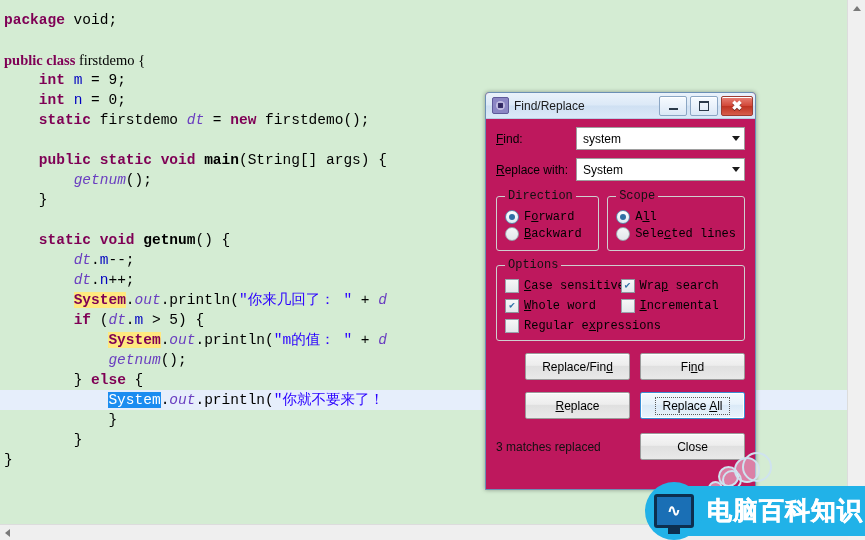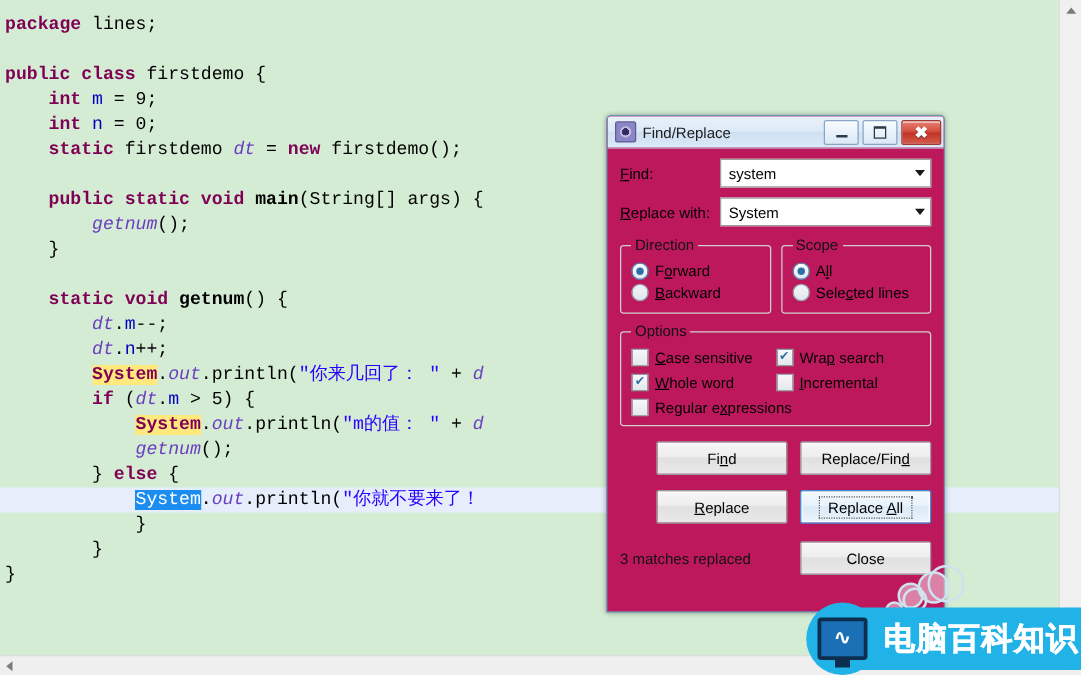--- a/index.html
+++ b/index.html
@@ -104,20 +104,21 @@
   }
   .combo .val{padding-left:6px;font-size:12px;color:#000;flex:1 1 auto;}
   .combo .arrow{
     width:17px;display:flex;align-items:center;justify-content:center;
   }
   .caret{width:0;height:0;border-left:4px solid transparent;border-right:4px solid transparent;border-top:5px solid #1a1a1a;}
 
   fieldset.grp{
     border:1px solid #cfcfcf;border-radius:3px;margin:0;padding:4px 8px 6px 8px;
     background:transparent;
+    font-family:Liberation Mono, monospace;
   }
   fieldset.grp > legend{font-size:12px;padding:0 3px;color:#111;}
 
   .two-groups{display:flex;gap:8px;margin-top:4px;}
   .two-groups fieldset{flex:1 1 0;}
 
   .opt{display:flex;align-items:center;margin:3px 0;font-size:12px;white-space:nowrap;}
   .radio{
     width:12px;height:12px;border-radius:50%;margin-right:5px;flex:0 0 auto;
     border:1px solid #9aa4ad;background:linear-gradient(to bottom,#f4f6f8,#e2e7eb);
@@ -188,23 +189,23 @@
     font-size:25px;font-weight:bold;color:#fff;letter-spacing:1px;line-height:26px;
     font-family:"DejaVu Sans",sans-serif;
     -webkit-text-stroke:0.5px #fff;
   }
   #logo .url{font-size:13px;color:#fff;letter-spacing:1px;line-height:15px;font-family:"DejaVu Sans Mono",monospace;}
 </style>
 </head>
 <body>
 
 <div id="editor">
-    <div class="code-line" style="top: 10px;"><span class="txt"><span class="kw" style="font-weight: bold;">package</span><span class="plain"> lines;</span></span></div>
+    <div class="code-line" style="top: 10px;"><span class="txt"><span class="kw" style="font-weight: bold;">package</span><span class="plain"> void;</span></span></div>
     <div class="code-line" style="top: 30px;"><span class="txt"></span></div>
-    <div class="code-line" style="top: 50px;"><span class="txt"><span class="kw" style="font-weight: bold;">public class</span><span class="plain"> firstdemo {</span></span></div>
+    <div class="code-line" style="top: 50px; font-family: Liberation Serif, serif;"><span class="txt"><span class="kw" style="font-weight: bold;">public class</span><span class="plain"> firstdemo {</span></span></div>
     <div class="code-line" style="top: 70px;"><span class="txt">    <span class="kw" style="font-weight: bold;">int</span><span class="plain"> </span><span class="fld">m</span><span class="plain"> = </span><span class="plain">9;</span></span></div>
     <div class="code-line" style="top: 90px;"><span class="txt">    <span class="kw" style="font-weight: bold;">int</span><span class="plain"> </span><span class="fld">n</span><span class="plain"> = </span><span class="plain">0;</span></span></div>
     <div class="code-line" style="top: 110px;"><span class="txt">    <span class="kw" style="font-weight: bold;">static</span><span class="plain"> firstdemo </span><span class="loc" style="font-style: italic;">dt</span><span class="plain"> = </span><span class="kw" style="font-weight: bold;">new</span><span class="plain"> firstdemo();</span></span></div>
     <div class="code-line" style="top: 130px;"><span class="txt"></span></div>
     <div class="code-line" style="top: 150px;"><span class="txt">    <span class="kw" style="font-weight: bold;">public static void</span><span class="plain"> </span><span class="plain" style="font-weight: bold;">main</span><span class="plain">(String[] args) {</span></span></div>
     <div class="code-line" style="top: 170px;"><span class="txt">        <span class="loc" style="font-style: italic;">getnum</span><span class="plain">();</span></span></div>
     <div class="code-line" style="top: 190px;"><span class="txt">    <span class="plain">}</span></span></div>
     <div class="code-line" style="top: 210px;"><span class="txt"></span></div>
     <div class="code-line" style="top: 230px;"><span class="txt">    <span class="kw" style="font-weight: bold;">static void</span><span class="plain"> </span><span class="plain" style="font-weight: bold;">getnum</span><span class="plain">() {</span></span></div>
     <div class="code-line" style="top: 250px;"><span class="txt">        <span class="loc" style="font-style: italic;">dt</span><span class="plain">.</span><span class="fld">m</span><span class="plain">--;</span></span></div>
@@ -325,24 +326,24 @@
         </label>
         <label class="opt full">
           <span class="cbox"></span>
           <span>Regular e<u>x</u>pressions</span>
         </label>
       </div>
     </fieldset>
 
     <div class="btnrow">
       <div class="btn">
+        <span>Replace/Fin<u>d</u></span>
+      </div>
+      <div class="btn">
         <span>Fi<u>n</u>d</span>
-      </div>
-      <div class="btn">
-        <span>Replace/Fin<u>d</u></span>
       </div>
     </div>
 
     <div class="btnrow">
       <div class="btn">
         <span><u>R</u>eplace</span>
       </div>
       <div class="btn focused">
         <span class="inner">Replace <u>A</u>ll</span>
       </div>

